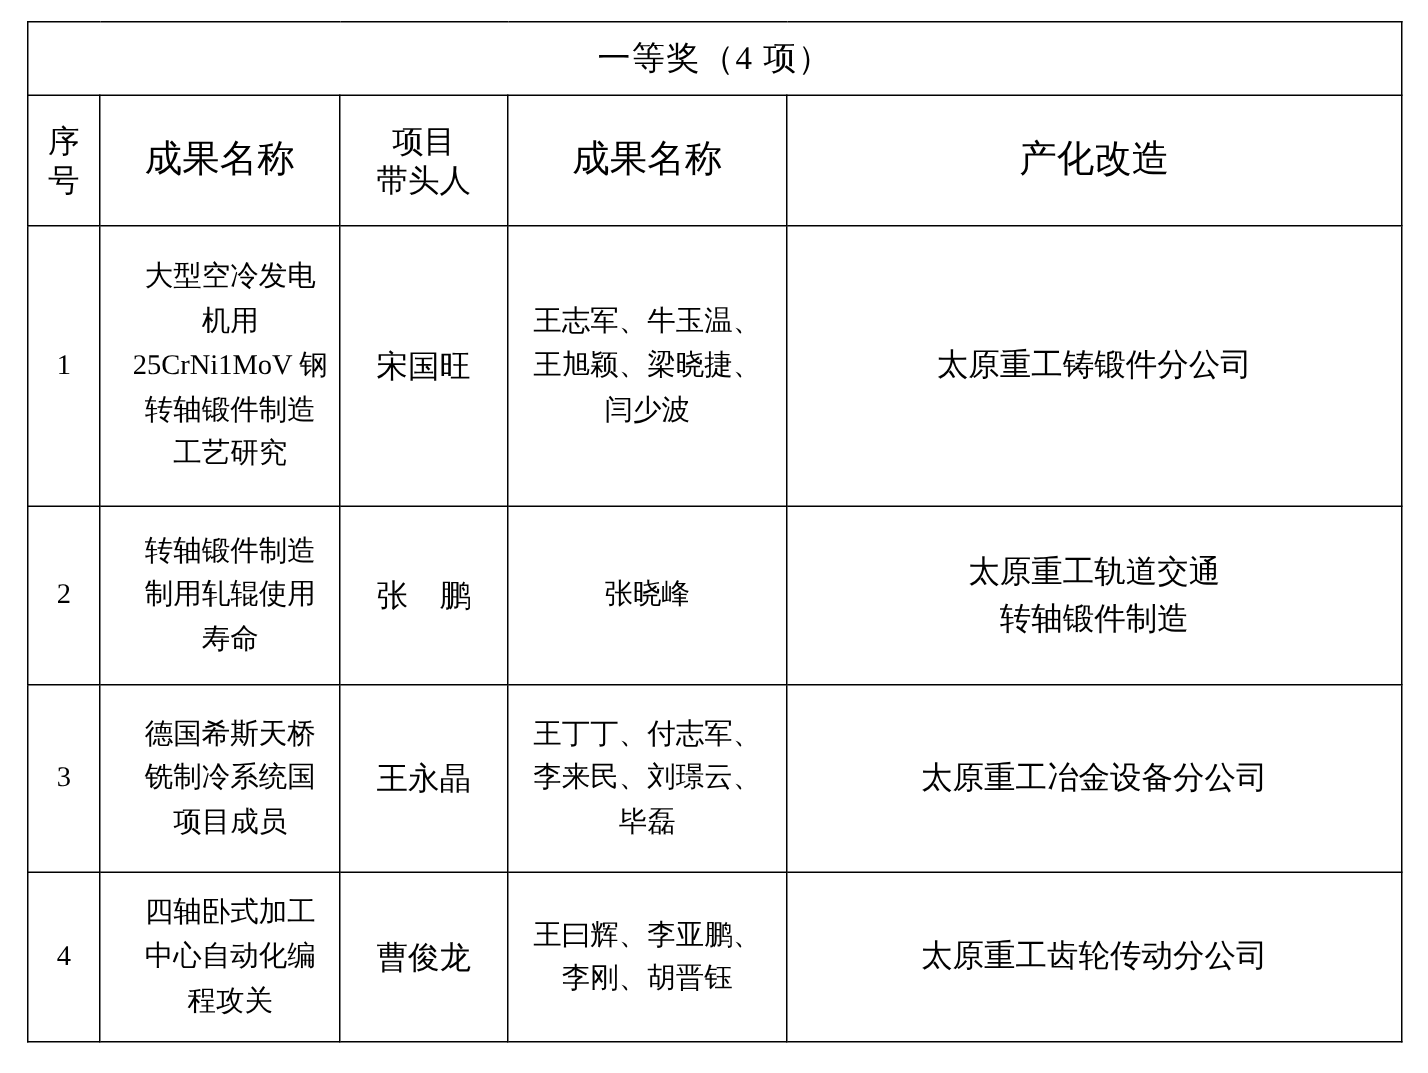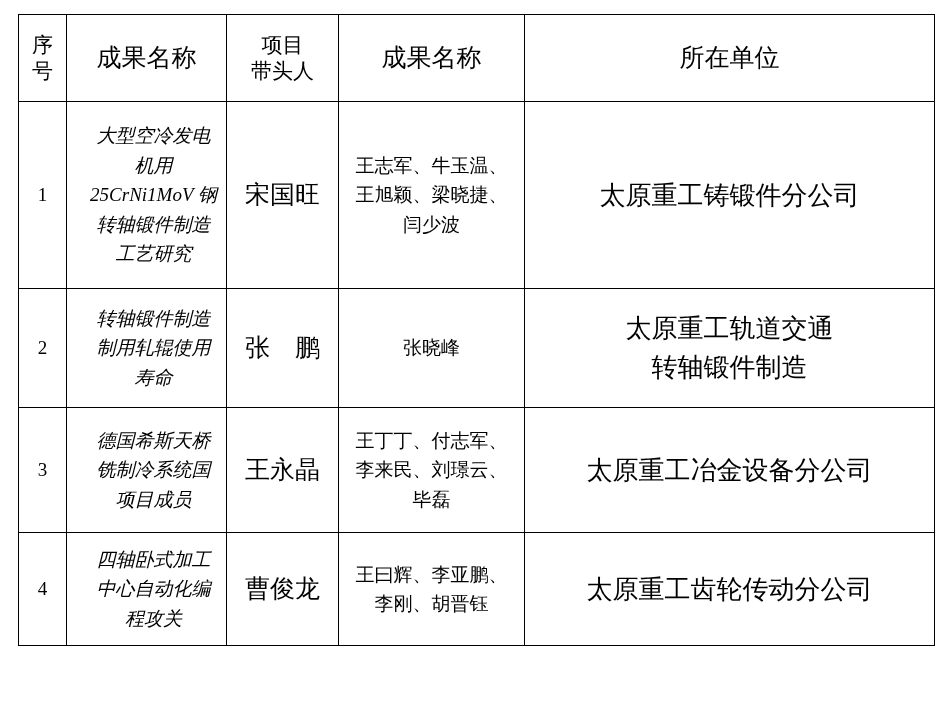--- a/index.html
+++ b/index.html
@@ -54,33 +54,32 @@
     font-size: 19px;
     line-height: 1.55;
     padding: 6px 4px;
   }
   .body-cell.idx {
     font-size: 19px;
   }
   .body-cell.name {
     padding-left: 20px;
     padding-right: 6px;
-    font-style: italic;
   }
   .body-cell.leader {
-    font-size: 25px;
+    font-size: 21px;
     margin-left: 10px;
   }
   .body-cell.members {
     padding-left: 4px;
     padding-right: 4px;
     margin-left: 24px;
   }
   .body-cell.unit {
-    font-size: 26px;
+    font-size: 21px;
     line-height: 1.5;
   }
   .multiline {
     white-space: pre-line;
   }
   .col-idx { width: 48px; }
   .col-name { width: 160px; }
   .col-leader { width: 112px; }
   .col-members { width: 186px; }
   .col-unit { width: 410px; }
@@ -97,27 +96,30 @@
   <table class="award-table">
     <colgroup>
       <col class="col-idx">
       <col class="col-name">
       <col class="col-leader">
       <col class="col-members">
       <col class="col-unit">
     </colgroup>
     <tbody>
       <tr>
+        <td class="title-cell" colspan="5">一等奖（4 项）</td>
+      </tr>
+      <tr>
         <td class="head-cell narrow multiline">序
 号</td>
         <td class="head-cell multiline">成果名称</td>
         <td class="head-cell narrow multiline">项目
 带头人</td>
         <td class="head-cell multiline">成果名称</td>
-        <td class="head-cell multiline">所在单位</td>
+        <td class="head-cell multiline">产化改造</td>
       </tr>
 
       <tr class="row-1">
         <td class="body-cell idx">1</td>
         <td class="body-cell name multiline">大型空冷发电
 机用
 25CrNi1MoV 钢
 转轴锻件制造
 工艺研究</td>
         <td class="body-cell leader multiline">宋国旺</td>

